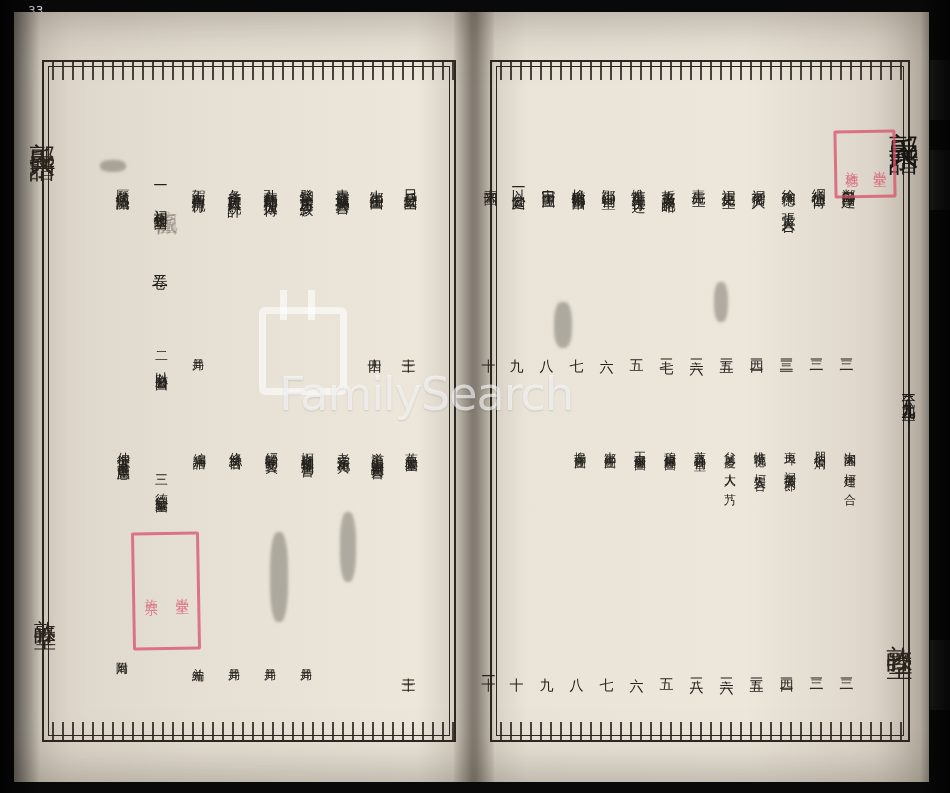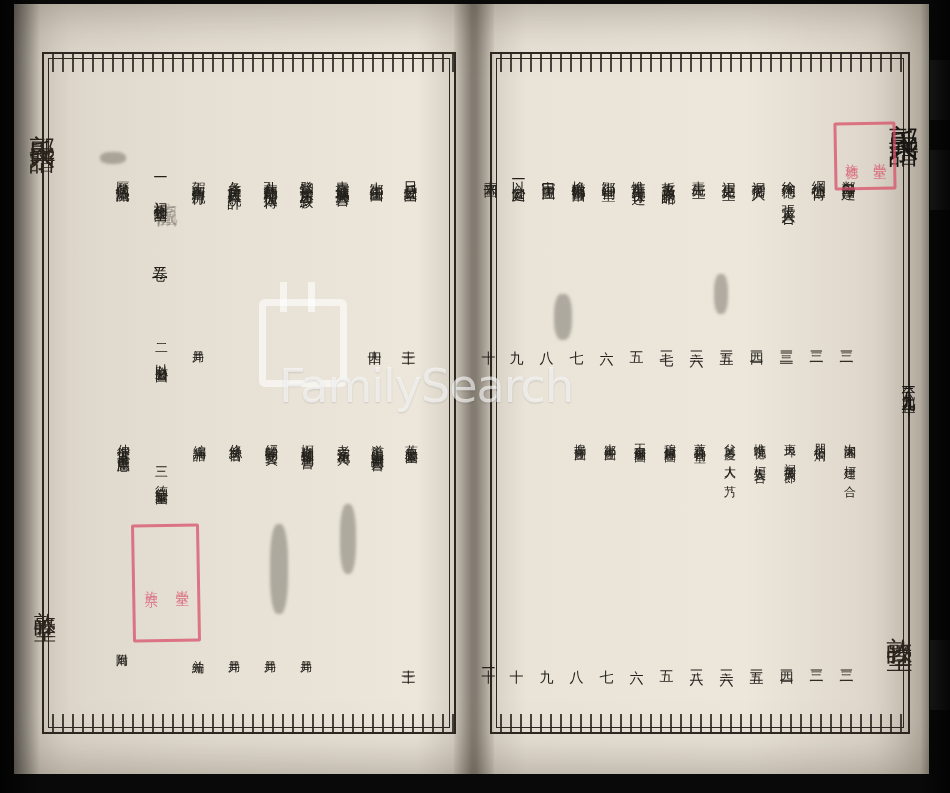--- a/index.html
+++ b/index.html
@@ -5,21 +5,21 @@
   html,body{margin:0;padding:0;background:#000;}
   body{width:950px;height:793px;overflow:hidden;font-family:"DejaVu Sans","Liberation Sans",sans-serif;}
 
   #page{position:relative;width:950px;height:793px;background:#0b0b0b;overflow:hidden;}
 
   
   .film{position:absolute;inset:0;background:#090909;}
   .film-notch{position:absolute;background:#1a1a1a;}
 
   
-  .spread{position:absolute;left:14px;top:4px;width:915px;height:770px;
+  .spread{position:absolute;left:14px;top:12px;width:915px;height:770px;
     background:linear-gradient(90deg,#cfc8bc 0%,#ded7cb 6%,#e6e0d4 20%,#ece6db 44%,#cdc6ba 50%,#e9e3d8 56%,#ece6db 80%,#ded6ca 94%,#c7c0b4 100%);
     box-shadow:inset 0 0 60px rgba(90,80,65,.55);}
 
   .page-left,.page-right{position:absolute;top:0;bottom:0;}
   .page-left{left:18px;width:430px;}
   .page-right{left:470px;width:430px;}
 
   
   .gutter{position:absolute;left:440px;top:0;width:40px;height:770px;
     background:linear-gradient(90deg,rgba(60,50,40,.05),rgba(40,32,24,.45) 45%,rgba(40,32,24,.45) 55%,rgba(60,50,40,.05));}

